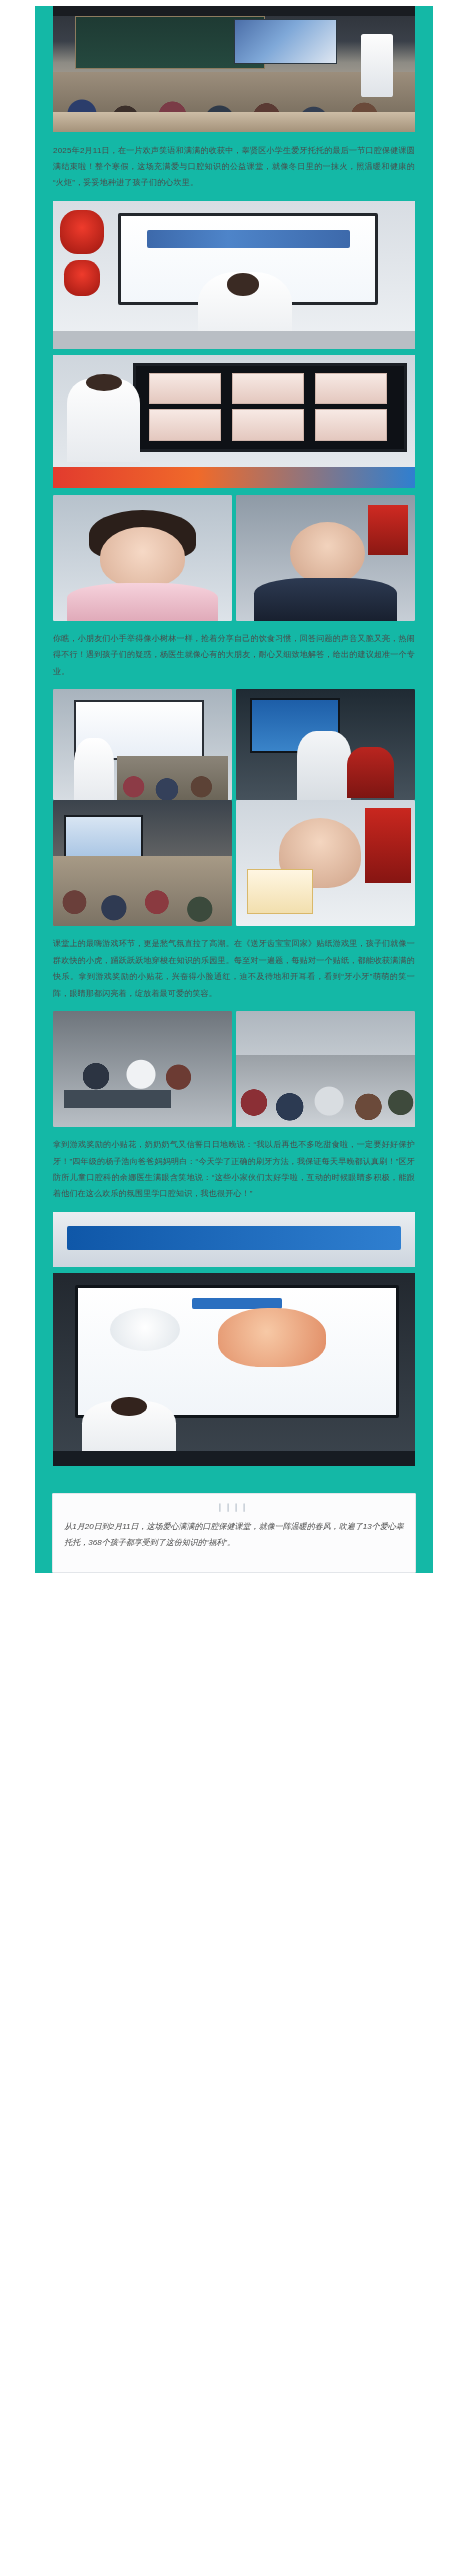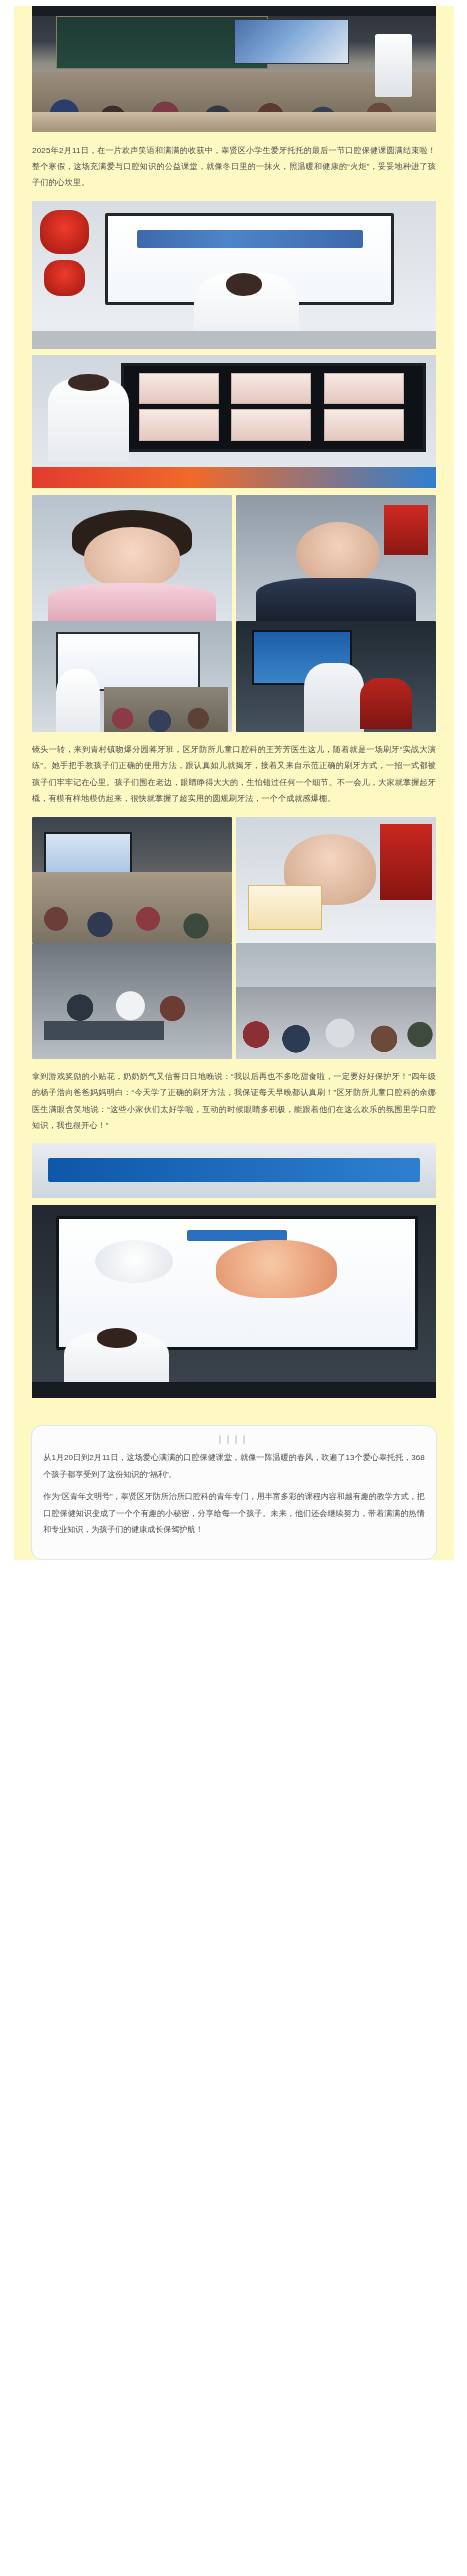--- a/index.html
+++ b/index.html
@@ -2,21 +2,21 @@
 <html lang="zh" style="font-size:10.3px"><head>
 <meta charset="utf-8">
 <style>
   html,body{margin:0;padding:0;}
   body{
     width:468px;
     background:#ffffff;
     font-family:"Liberation Sans","DejaVu Sans",sans-serif;
     color:#3b3b3b;
   }
-  .page{width:440px;margin:0 auto;background:#fef9c3;position:relative;}
+  .page{width:398px;margin:0 auto;background:#14b8a6;position:relative;}
   .block{padding:0 18px;}
   p.para{
     font-size:8px;
     line-height:2.05;
     color:#4a4a4a;
     margin:10.3px 0 9px 0;
     text-align:justify;
     letter-spacing:0.2px;
   }
   .imgrow{display:flex;gap:3.9px;padding:0 18px;}
@@ -121,23 +121,24 @@
   .p9 .tooth{left:44%;top:16%;width:34%;height:46%;background:radial-gradient(circle at 45% 40%,#f7c9a6,#e08a62);border-radius:46% 46% 40% 40%;}
   .p9 .mascot{left:10%;top:16%;width:22%;height:34%;background:radial-gradient(circle at 50% 45%,#ffffff,#dfe5ea);border-radius:50%;}
   .p9 .title{left:36%;top:8%;width:28%;height:9%;background:#2a6fc0;border-radius:1.9px;}
   .p9 .doc{left:8%;bottom:0;width:26%;height:34%;background:linear-gradient(#fdfdfd,#e4e8ec);border-radius:34% 34% 0 0;}
   .p9 .head{left:16%;bottom:26%;width:10%;height:10%;background:#33231d;border-radius:50%;}
   .p9 .floorline{left:0;bottom:0;width:100%;height:8%;background:#171c22;}
   
   .footer{
     margin:14px 16.7px 19.3px 16.7px;
     border:0.6px solid #e3e6ea;
-    border-radius:11px;
+    border-radius:1px;
     padding:10.3px 11.6px 14px 11.6px;
     background:#fcfcfd;
+    font-style:italic;
   }
   .deco{
     text-align:center;
     color:#b9c2cb;
     letter-spacing:3.9px;
     font-size:7px;
     margin:0 0 6.4px 0;
   }
   .footer p{font-size:8px;line-height:2.05;color:#4a4a4a;text-align:justify;margin:6.4px 0;}
   .spacer{height:6.4px;}
@@ -201,58 +202,61 @@
     </div>
     <div class="imgwrap" style="flex:1">
       <div class="ph p4 p4b">
         <div class="lyr red"></div>
         <div class="lyr boy"></div>
         <div class="lyr jacket"></div>
       </div>
     </div>
   </div>
 
+  <div class="block">
+    <p class="para">你瞧，小朋友们小手举得像小树林一样，抢着分享自己的饮食习惯，回答问题的声音又脆又亮，热闹得不行！遇到孩子们的疑惑，杨医生就像心有的大朋友，耐心又细致地解答，给出的建议超准一个专业。</p>
+  </div>
 
   <div class="imgrow">
     <div class="imgwrap" style="flex:1">
       <div class="ph p5 p5a">
         <div class="lyr scr"></div>
         <div class="lyr doc"></div>
         <div class="lyr kids"></div>
       </div>
     </div>
     <div class="imgwrap" style="flex:1">
       <div class="ph p5 p5b">
         <div class="lyr scr"></div>
         <div class="lyr doc"></div>
         <div class="lyr boy"></div>
       </div>
     </div>
   </div>
 
-  <div class="block">
-    <p class="para">镜头一转，来到青村镇吻爆分园蒋牙班，区牙防所儿童口腔科的王芳芳医生这儿，随着就是一场刷牙“实战大演练”。她手把手教孩子们正确的使用方法，跟认真如儿就揭牙，接着又来自示范正确的刷牙方式，一招一式都被孩子们牢牢记在心里。孩子们围在老边，眼睛睁得大大的，生怕错过任何一个细节。不一会儿，大家就掌握起牙橇，有模有样地模仿起来，很快就掌握了超实用的圆规刷牙法，一个个成就感爆棚。</p>
-  </div>
 
   <div class="imgrow">
     <div class="imgwrap" style="flex:1">
       <div class="ph p6 p6a">
         <div class="lyr scr"></div>
         <div class="lyr rows"></div>
       </div>
     </div>
     <div class="imgwrap" style="flex:1">
       <div class="ph p6 p6b">
         <div class="lyr red"></div>
         <div class="lyr kid"></div>
         <div class="lyr card"></div>
       </div>
     </div>
   </div>
 
+  <div class="block">
+    <p class="para">课堂上的最嗨游戏环节，更是愁气氛直拉了高潮。在《送牙齿宝宝回家》贴纸游戏里，孩子们就像一群欢快的小虎，踊跃跃跃地穿梭在知识的乐园里。每至对一遍题，每贴对一个贴纸，都能收获满满的快乐。拿到游戏奖励的小贴花，兴奋得小脸通红，迫不及待地和开耳看，看到“牙小牙”萌萌的笑一阵，眼睛那都闪亮着，绽放着最可爱的笑容。</p>
+  </div>
 
   <div class="imgrow">
     <div class="imgwrap" style="flex:1">
       <div class="ph p7 p7a">
         <div class="lyr ppl"></div>
         <div class="lyr tbl"></div>
       </div>
     </div>
     <div class="imgwrap" style="flex:1">
       <div class="ph p7 p7b">
@@ -282,17 +286,16 @@
       <div class="lyr head"></div>
       <div class="lyr floorline"></div>
     </div>
   </div>
 
   <div class="spacer"></div>
 
   <div class="footer">
     <div class="deco">┃┃┃┃</div>
     <p>从1月20日到2月11日，这场爱心满满的口腔保健课堂，就像一阵温暖的春风，吹遍了13个爱心睾托托，368个孩子都享受到了这份知识的“福利”。</p>
-    <p>作为“区青年文明号”，睾贤区牙防所治所口腔科的青年专门，用丰富多彩的课程内容和越有趣的教学方式，把口腔保健知识变成了一个个有趣的小秘密，分享给每一个孩子。未来，他们还会继续努力，带着满满的热情和专业知识，为孩子们的健康成长保驾护航！</p>
   </div>
 
 </div>
 
 
 </body></html>

